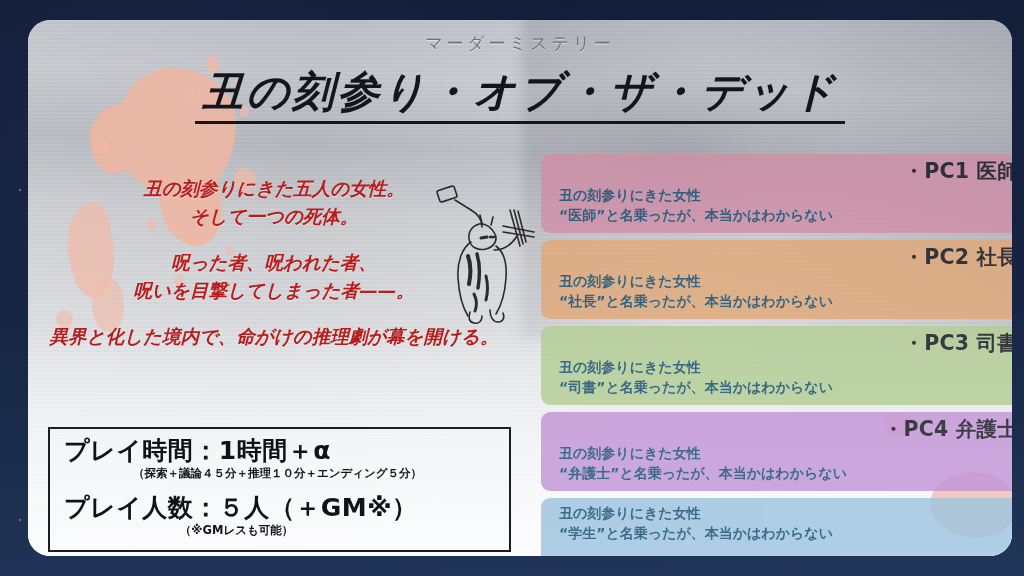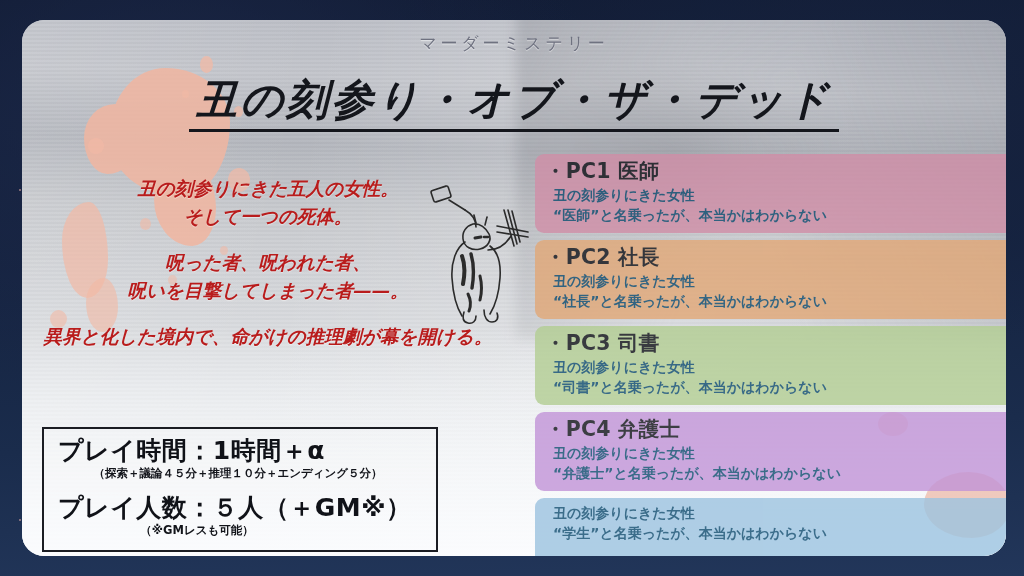--- a/index.html
+++ b/index.html
@@ -52,21 +52,21 @@
       radial-gradient(1px 1px at 110px 250px, rgba(255,255,255,.4) 50%, transparent 52%),
       radial-gradient(1.5px 1.5px at 20px 190px, rgba(255,190,180,.55) 50%, transparent 52%);
     background-size: 190px 330px;
     opacity: .8;
     pointer-events: none;
   }
 
   
   #card {
     position: absolute;
-    left: 22px;
+    left: 28px;
     top: 20px;
     width: 984px;
     height: 536px;
     border-radius: 22px;
     overflow: hidden;
     background: #c9ccd3;
   }
   
   #photo {
     position: absolute;
@@ -195,21 +195,21 @@
     text-align: center;
   }
   #kicker {
     font-family: "DejaVu Serif", "Liberation Serif", serif;
     font-size: 17px;
     letter-spacing: .22em;
     color: #6f7280;
     text-shadow: 0 1px 1px rgba(255,255,255,.55);
   }
   #title {
-    margin-top: 20px;
+    margin-top: 12px;
     display: inline-block;
     font-family: "DejaVu Serif", "Liberation Serif", serif;
     font-weight: 700;
     font-style: italic;
     font-size: 42px;
     letter-spacing: .07em;
     color: #14161c;
     border-bottom: 3px solid #14161c;
     padding: 0 6px 4px 6px;
     line-height: 1.18;
@@ -242,21 +242,21 @@
     top: 160px;
     width: 120px;
     height: 148px;
   }
 
   
   #infobox {
     position: absolute;
     left: 20px;
     top: 407px;
-    width: 396px;
+    width: 463px;
     height: 125px;
     border: 2px solid #1b1d23;
     box-sizing: border-box;
     background: rgba(255,255,255,.10);
     padding: 8px 14px 6px 14px;
   }
   .info-main {
     font-family: "DejaVu Sans", "Liberation Sans", sans-serif;
     font-weight: 700;
     font-size: 25px;
@@ -293,20 +293,21 @@
     min-height: 79px;
   }
   .pc-title {
     font-family: "DejaVu Sans", "Liberation Sans", sans-serif;
     font-weight: 700;
     font-size: 20.5px;
     color: #101218;
     letter-spacing: .01em;
     line-height: 1.26;
     white-space: nowrap;
+    text-align: right;
   }
   .pc-line {
     font-family: "DejaVu Sans", "Liberation Sans", sans-serif;
     font-weight: 700;
     font-size: 14px;
     color: #0c4a6e;
     line-height: 1.45;
     padding-left: 8px;
     white-space: nowrap;
   }

